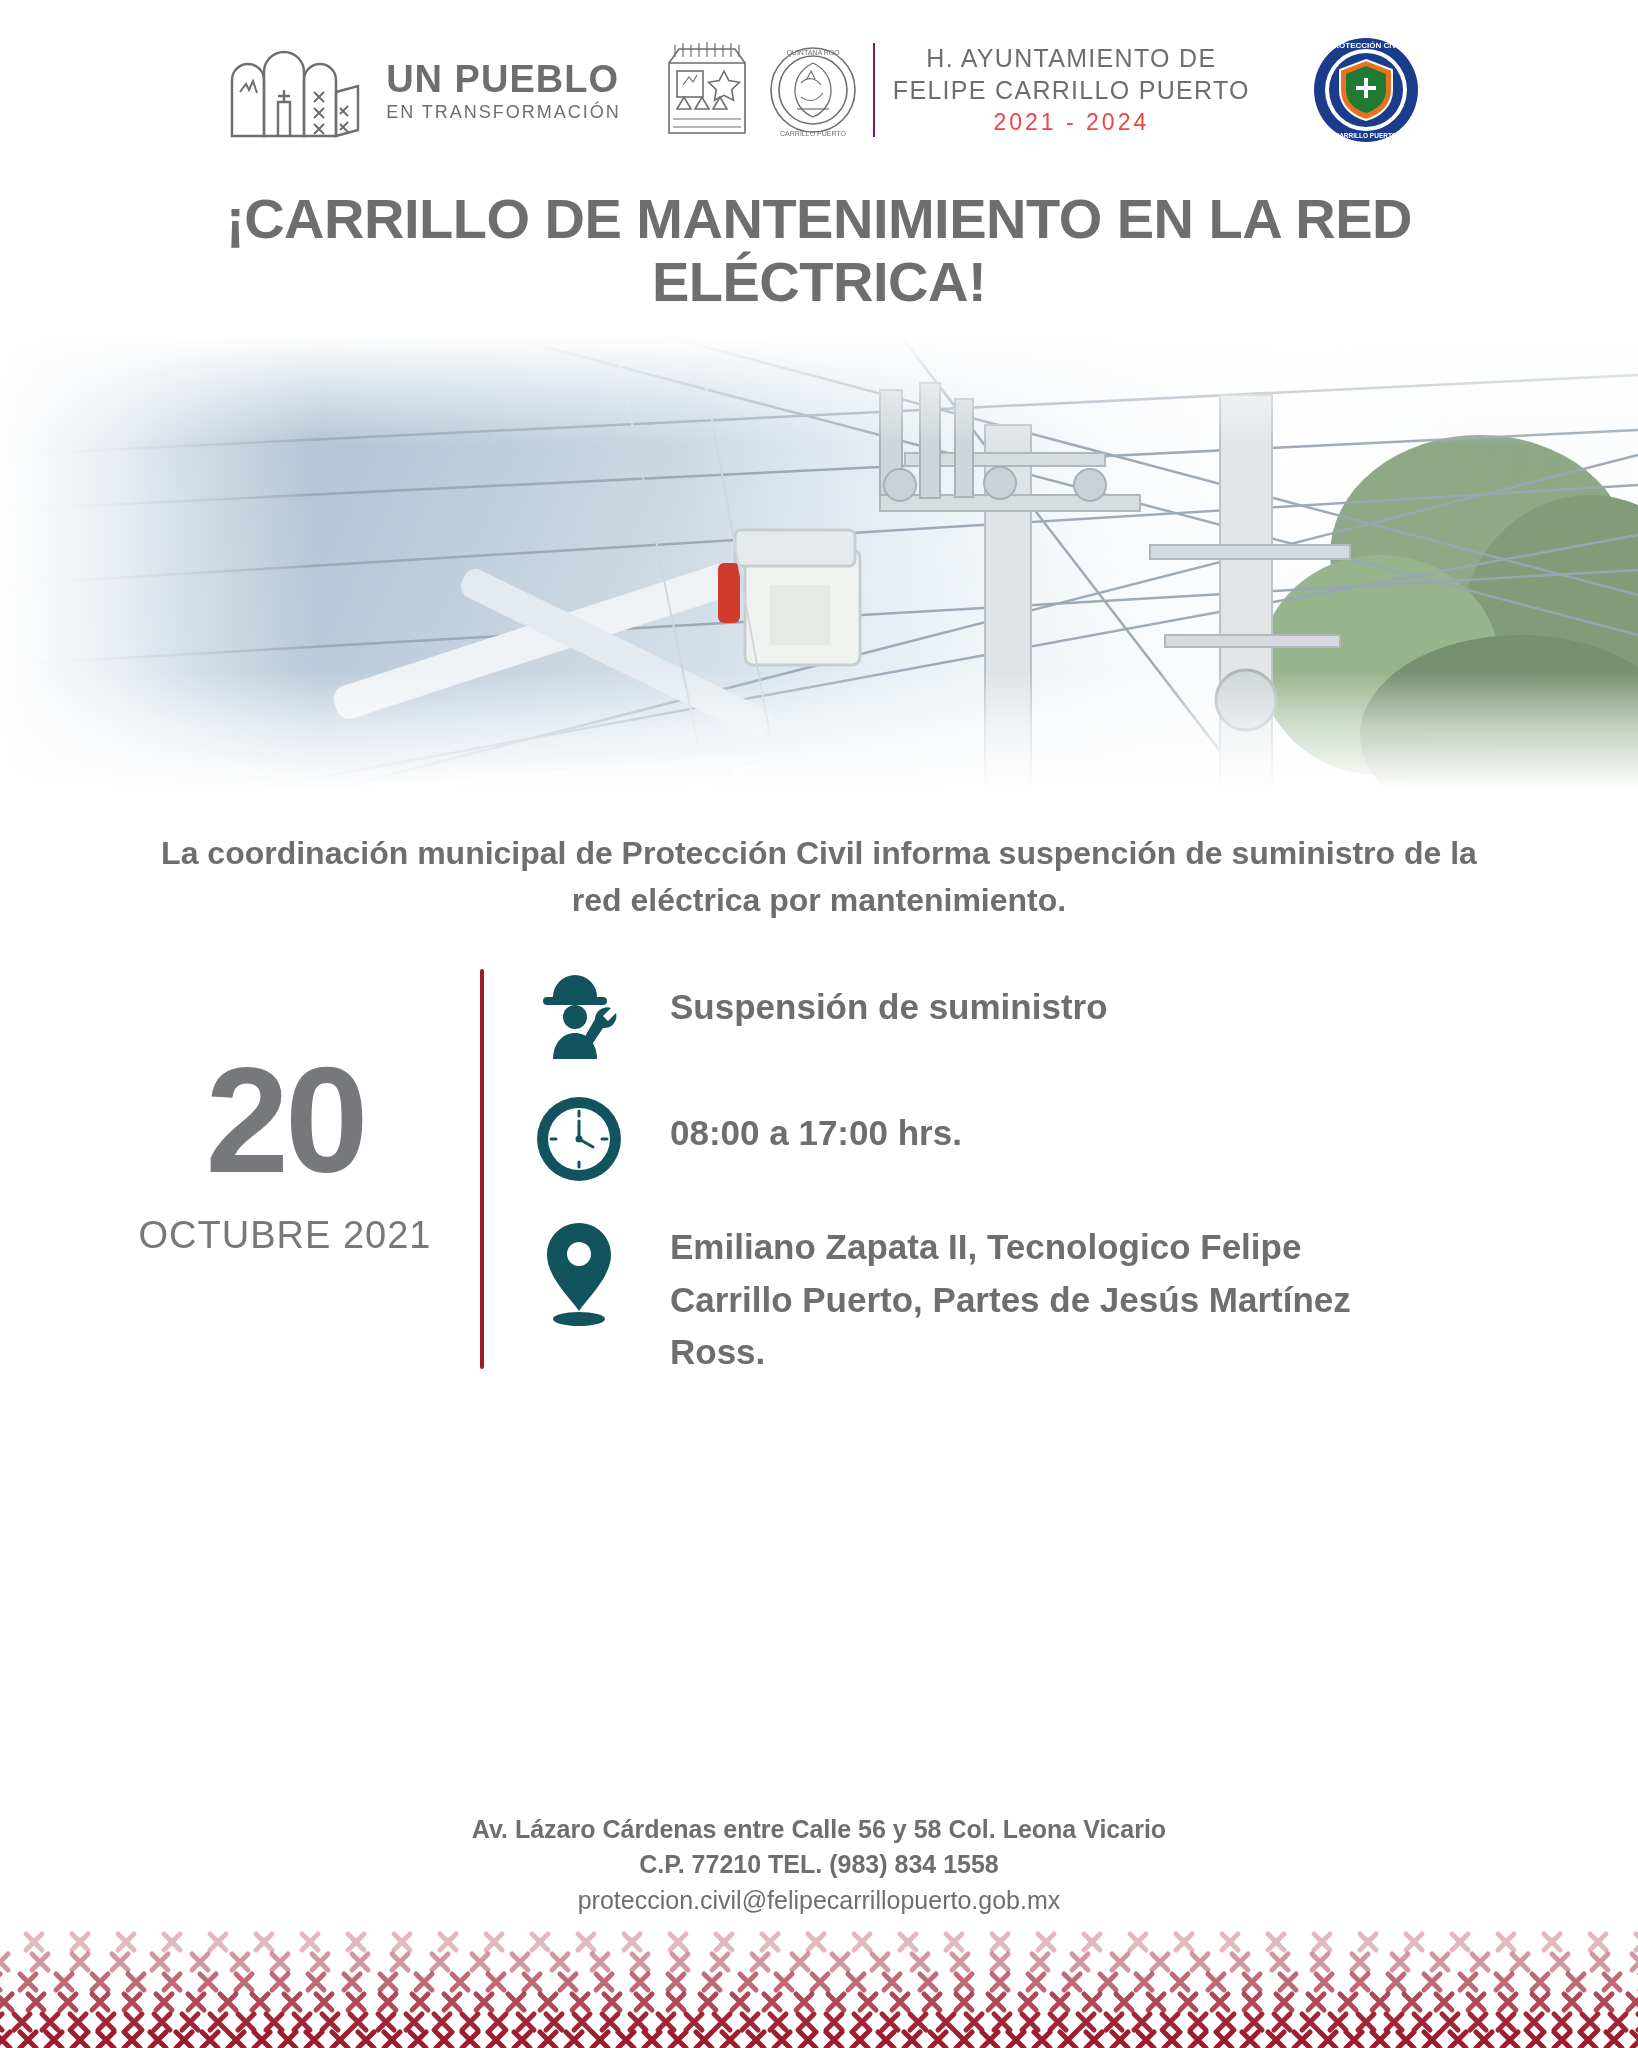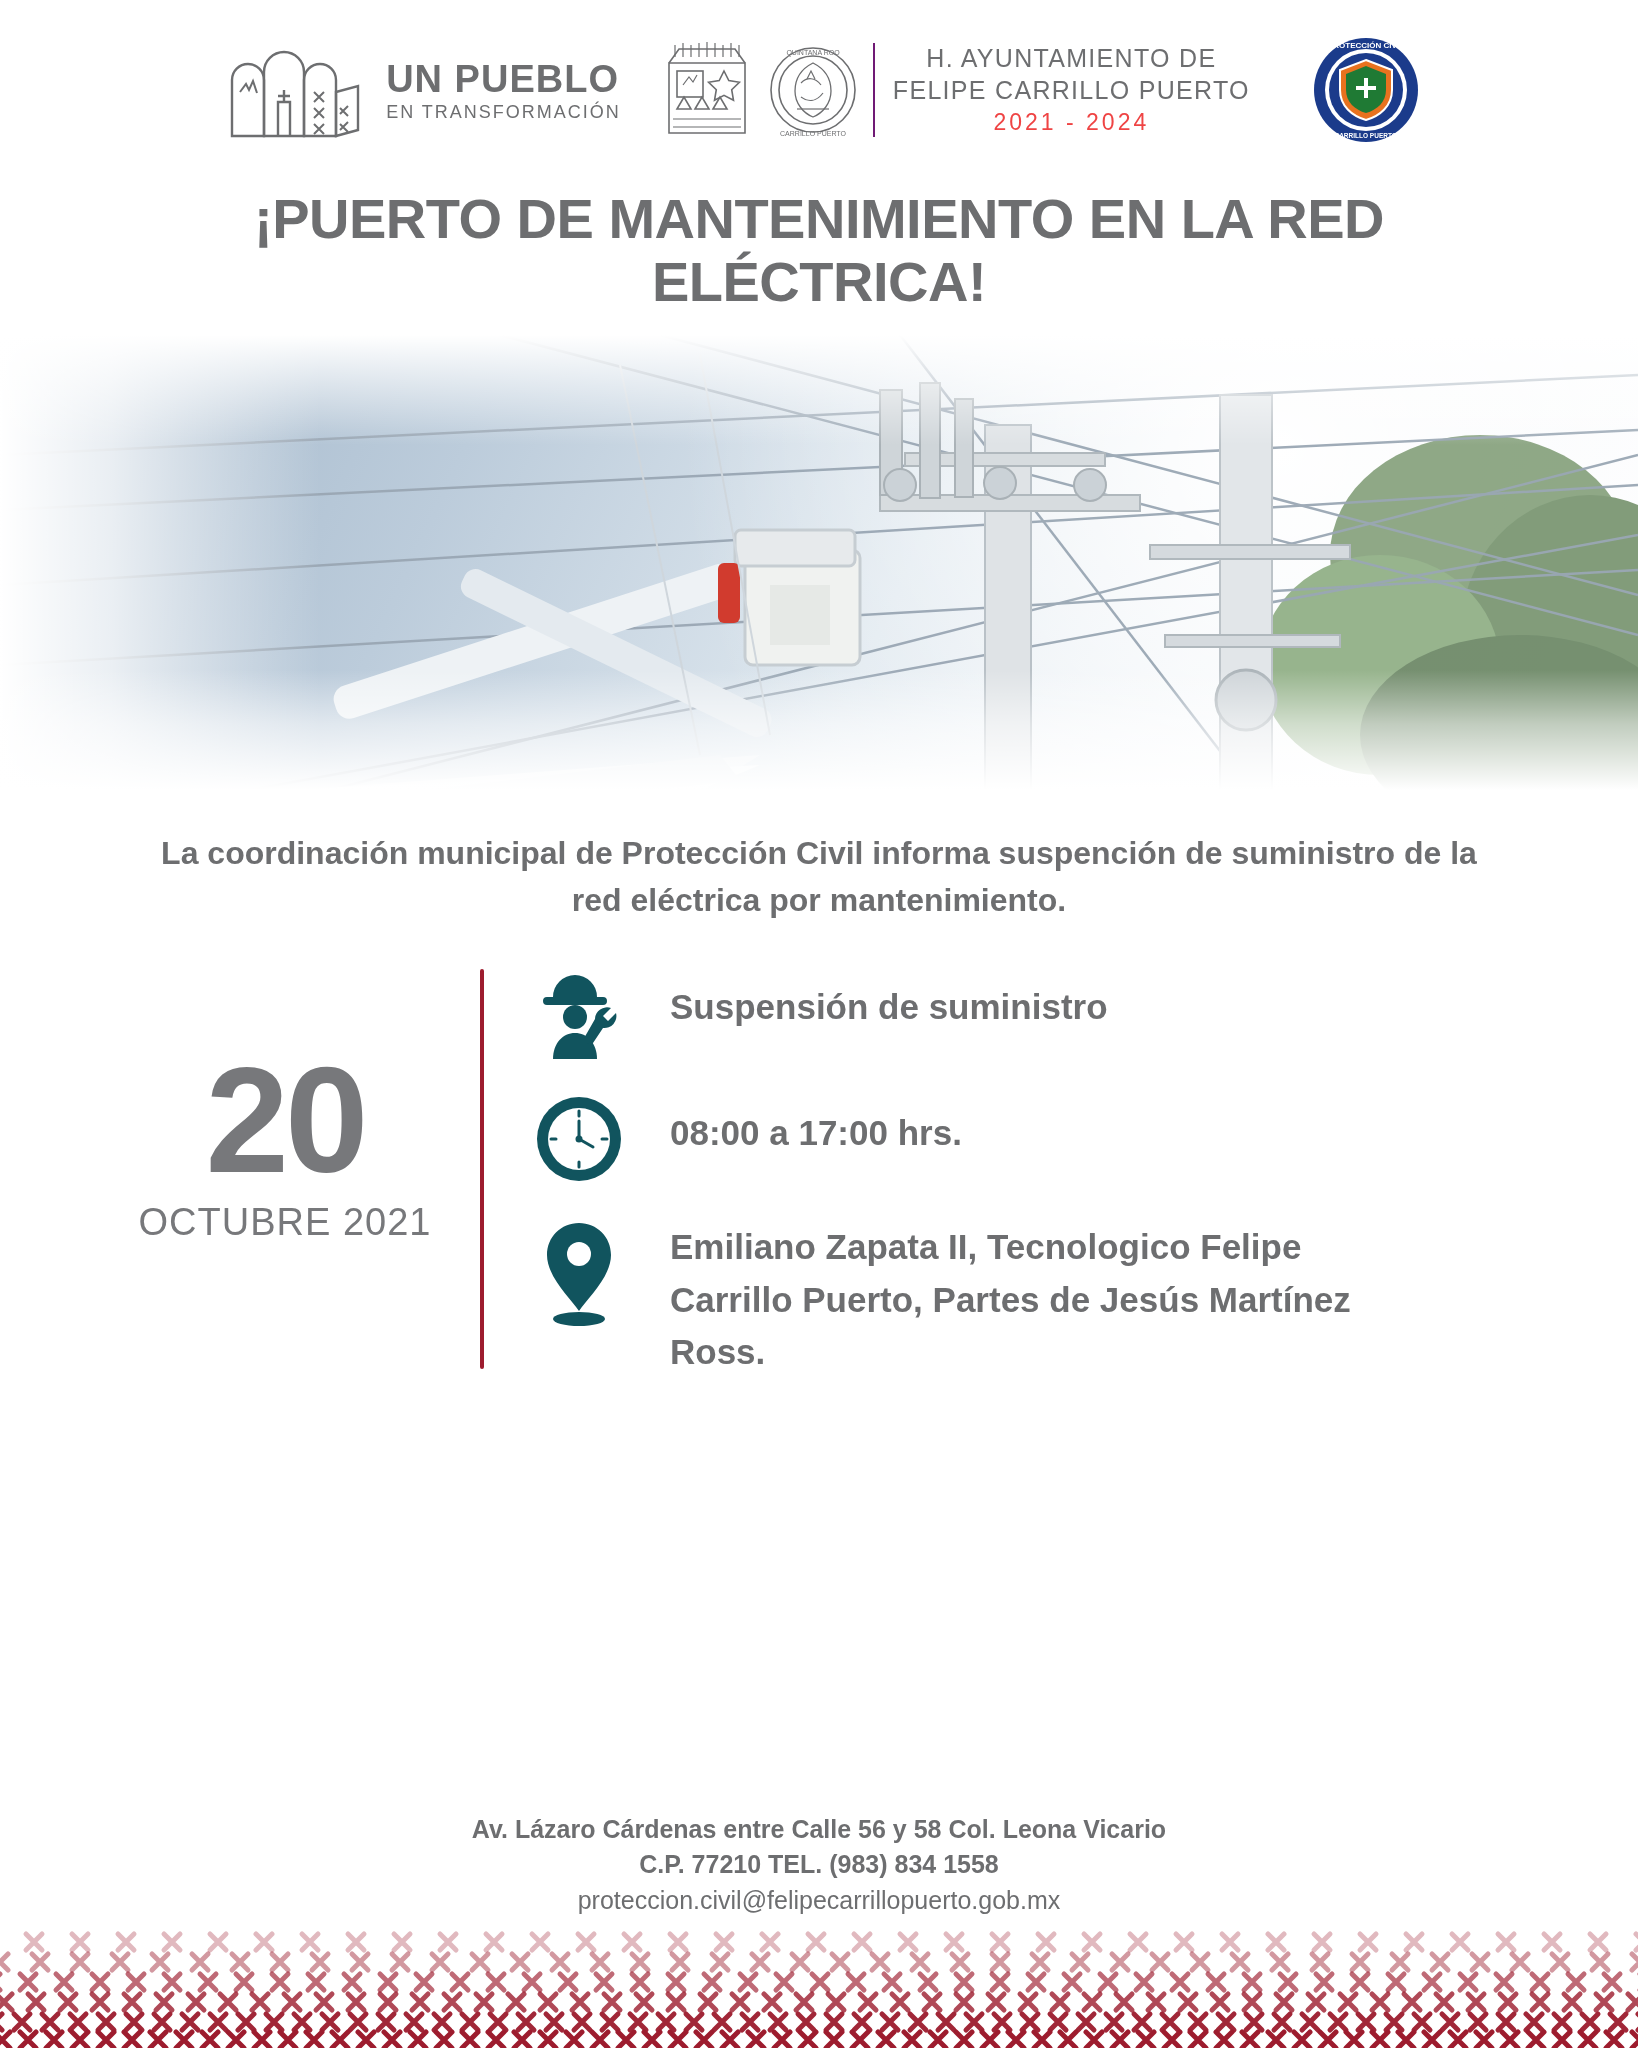--- a/index.html
+++ b/index.html
@@ -156,21 +156,21 @@
     font-size: 150px;
     font-weight: bold;
     color: #77787b;
     line-height: 0.92;
     letter-spacing: -4px;
   }
   .date-month {
     font-size: 38px;
     color: #77787b;
     letter-spacing: 1px;
-    margin-top: 12px;
+    margin-top: 25px;
   }
   .divider {
     width: 4px;
     background: #9d1c2e;
     margin: 8px 40px 10px 0;
     border-radius: 2px;
   }
   .rows {
     flex: 1;
     display: flex;
@@ -296,21 +296,21 @@
       <circle cx="54" cy="54" r="37" fill="#1b3b8b"></circle>
       <path d="M54 24 l26 10 v20 c0 16 -12 26 -26 30 -14 -4 -26 -14 -26 -30 V34 z" fill="#e8721f" stroke="#ffffff" stroke-width="2"></path>
       <path d="M54 30 l20 8 v16 c0 12 -9 20 -20 23 -11 -3 -20 -11 -20 -23 V38 z" fill="#1f7a34"></path>
       <path d="M44 52 h20 M54 42 v20" stroke="#ffffff" stroke-width="4"></path>
       <text x="54" y="12" font-size="8" fill="#ffffff" text-anchor="middle" font-family="Liberation Sans, sans-serif" font-weight="bold">PROTECCIÓN CIVIL</text>
       <text x="54" y="102" font-size="6.5" fill="#ffffff" text-anchor="middle" font-family="Liberation Sans, sans-serif" font-weight="bold">FELIPE CARRILLO PUERTO Q. ROO</text>
     </svg>
   </div>
 </div>
 
-<div class="title">¡PUERTO DE MANTENIMIENTO EN LA RED ELÉCTRICA!</div>
+<div class="title">¡CARRILLO DE MANTENIMIENTO EN LA RED ELÉCTRICA!</div>
 
 <div class="photo">
   <div class="sky"></div>
   <svg width="1638" height="455" viewBox="0 0 1638 455" fill="none">
 
     <g opacity="0.85">
       <ellipse cx="1480" cy="220" rx="150" ry="120" fill="#7c9a72"></ellipse>
       <ellipse cx="1590" cy="300" rx="130" ry="140" fill="#6d8c64"></ellipse>
       <ellipse cx="1380" cy="330" rx="120" ry="110" fill="#86a87a"></ellipse>
       <ellipse cx="1520" cy="400" rx="160" ry="100" fill="#5f7d58"></ellipse>

